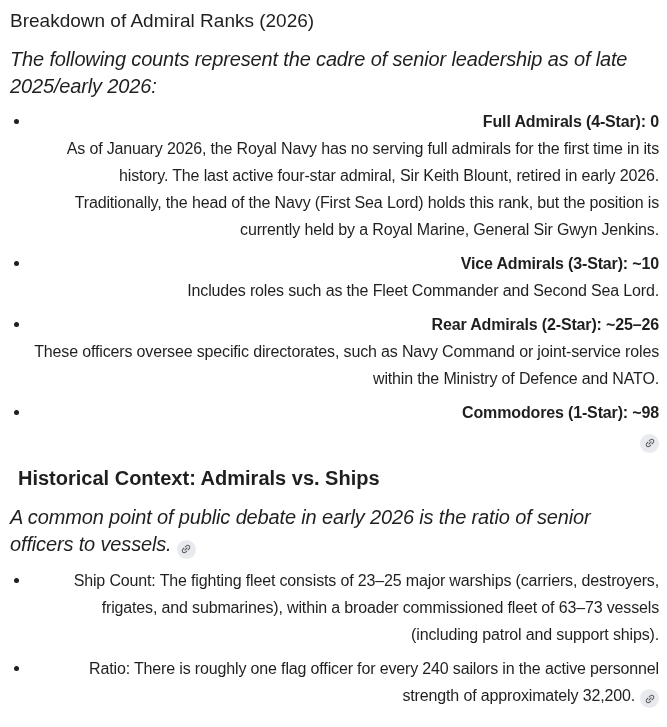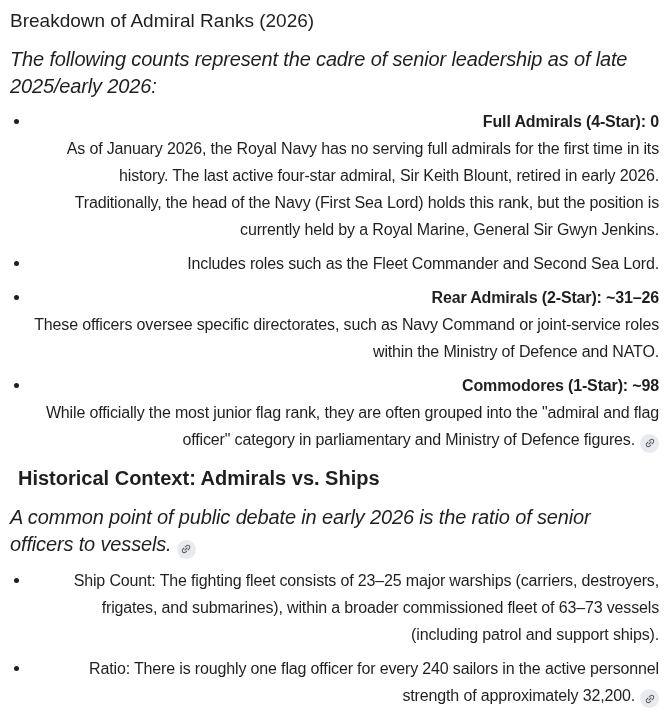--- a/index.html
+++ b/index.html
@@ -90,29 +90,30 @@
   <h2 class="h-primary">Breakdown of Admiral Ranks (2026)</h2>
 
   <p class="para"><span>The following counts represent the cadre of senior leadership as of late 2025/early 2026:</span></p>
 
   <ul class="blist gap-above">
     <li>
       <div class="li-title">Full Admirals (4-Star): 0</div>
       <div><span>As of January 2026, the Royal Navy has </span><b>no serving full admirals</b><span> for the first time in its history. The last active four-star admiral, </span><b>Sir Keith Blount</b><span>, retired in early 2026. Traditionally, the head of the Navy (First Sea Lord) holds this rank, but the position is currently held by a Royal Marine, </span><b>General Sir Gwyn Jenkins</b><span>.</span></div>
     </li>
     <li>
+      <div class="li-title">Vice Admirals (3-Star): ~10</div>
       <div><span>Includes roles such as the </span><b>Fleet Commander</b><span> and </span><b>Second Sea Lord</b><span>.</span></div>
     </li>
     <li>
-      <div class="li-title">Rear Admirals (2-Star): ~31–26</div>
+      <div class="li-title">Rear Admirals (2-Star): ~25–26</div>
       <div><span>These officers oversee specific directorates, such as </span><b>Navy Command</b><span> or joint-service roles within the Ministry of Defence and NATO.</span></div>
     </li>
     <li>
       <div class="li-title">Commodores (1-Star): ~98</div>
-      <div><span>While officially the most junior flag rank, they are often grouped into the "admiral and flag officer" category in parliamentary and Ministry of Defence figures.</span><span class="chip">
+      <div><span class="chip">
             <svg viewBox="0 0 24 24" aria-hidden="true">
               <g transform="rotate(-45 12 12)">
                 <path d="M3.9 12c0-1.71 1.39-3.1 3.1-3.1h4V7H7c-2.76 0-5 2.24-5 5s2.24 5 5 5h4v-1.9H7c-1.71 0-3.1-1.39-3.1-3.1zM8 13h8v-2H8v2zm9-6h-4v1.9h4c1.71 0 3.1 1.39 3.1 3.1s-1.39 3.1-3.1 3.1h-4V17h4c2.76 0 5-2.24 5-5s-2.24-5-5-5z"></path>
               </g>
             </svg>
           </span></div>
     </li>
   </ul>
 
   <h2 class="h-secondary">Historical Context: Admirals vs. Ships</h2>

